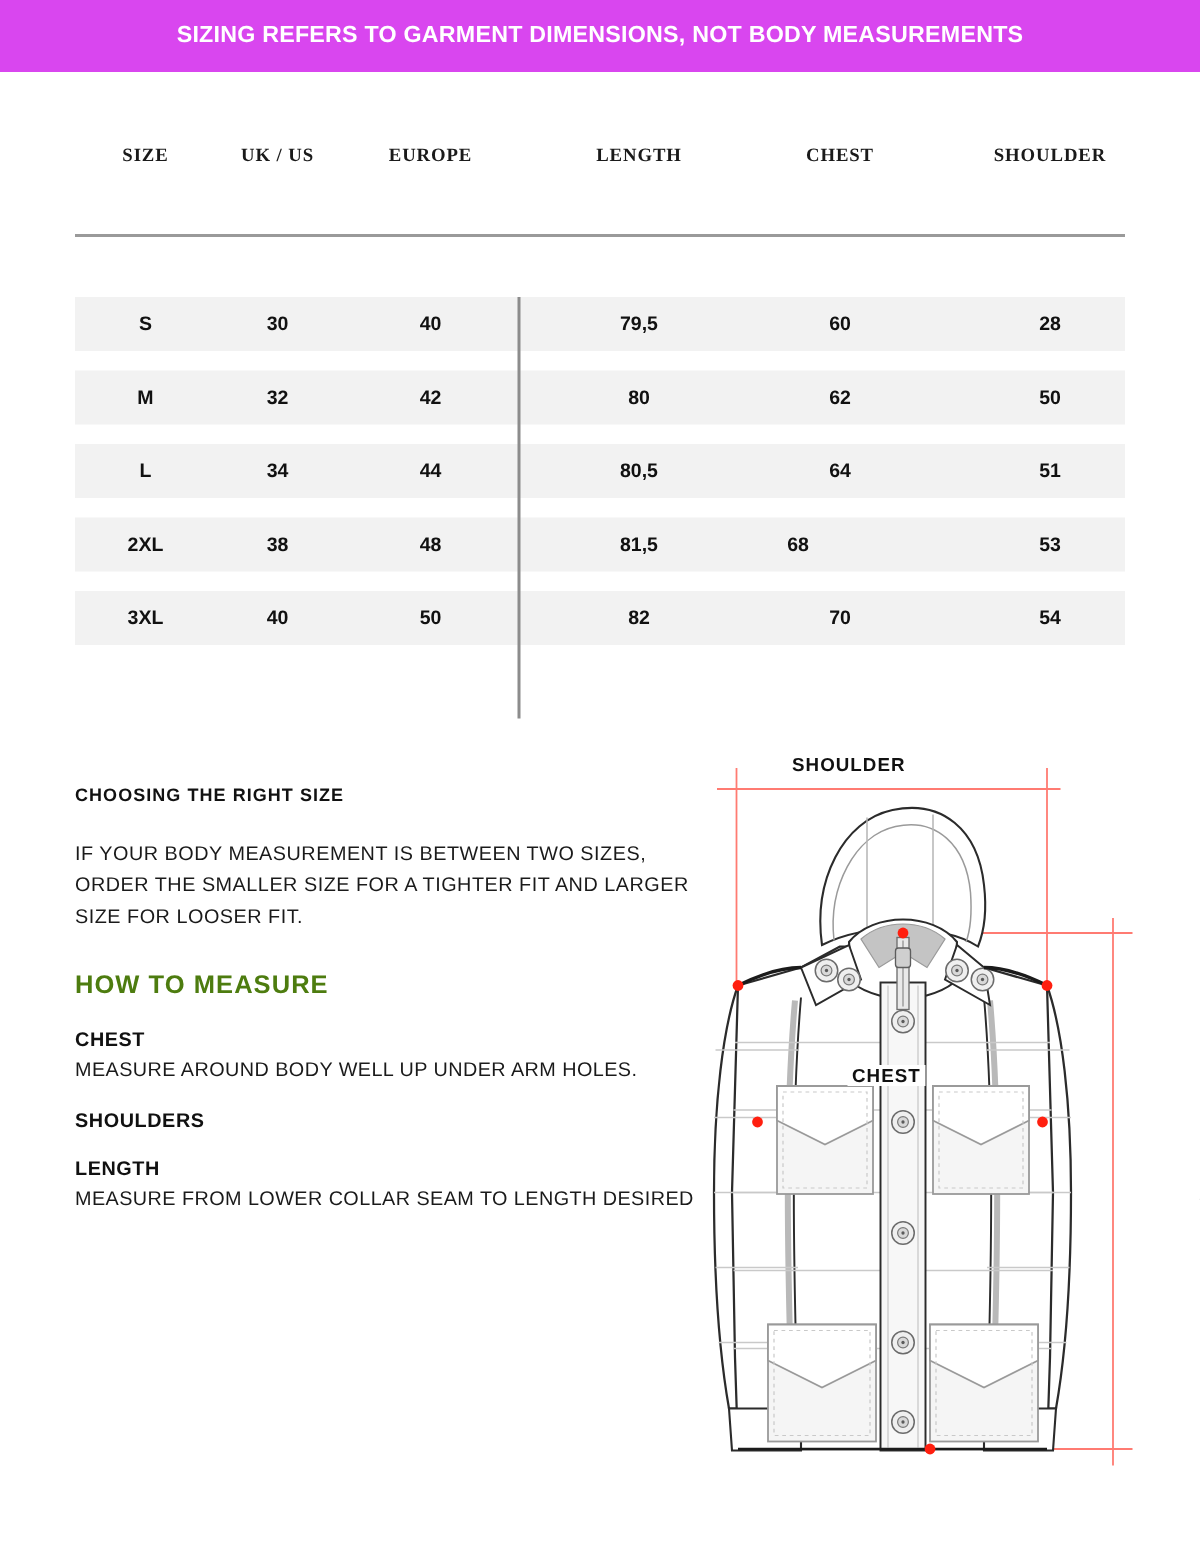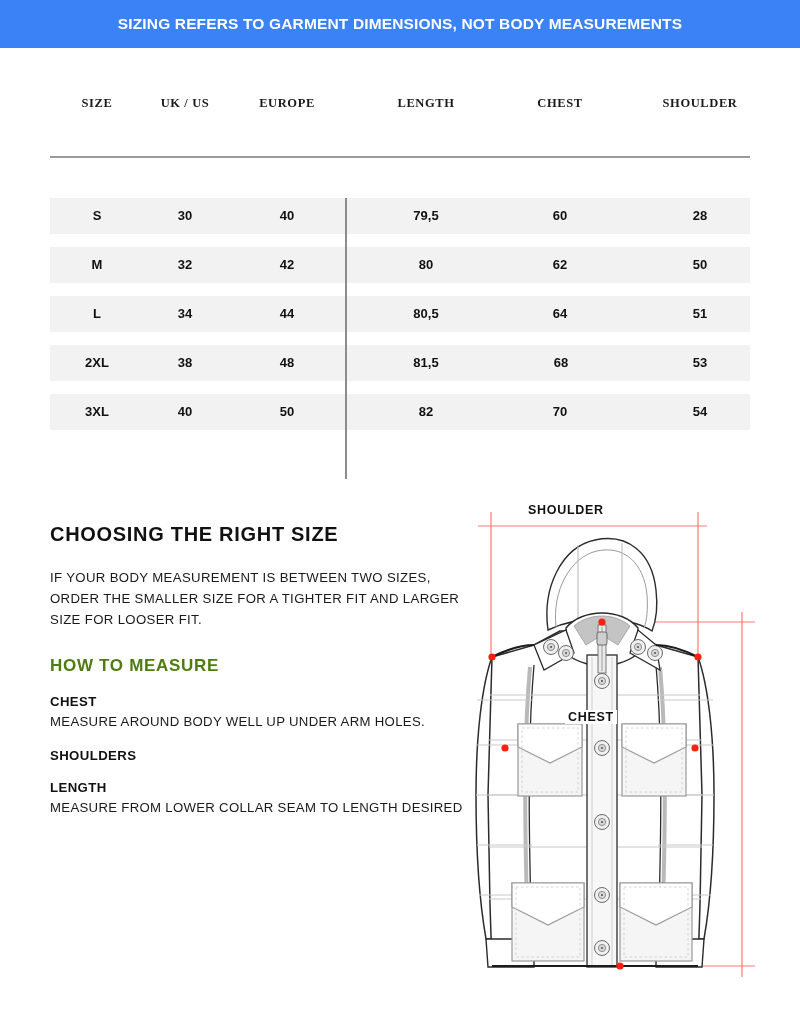--- a/index.html
+++ b/index.html
@@ -7,21 +7,21 @@
     width: 800px; height: 1032px;
     background: #ffffff;
     font-family: "Liberation Sans", sans-serif;
     overflow: hidden;
   }
   .page { position: relative; width: 800px; height: 1032px; }
 
   
   .titlebar {
     position: absolute; left: 0; top: 0; width: 800px; height: 48px;
-    background: #3b82f6;
+    background: #d946ef;
     display: flex; align-items: center; justify-content: center;
   }
   .titlebar-text {
     color: #ffffff; font-size: 15.5px; font-weight: bold;
     letter-spacing: 0.15px; white-space: nowrap;
   }
 
   
   .table-wrap { position: absolute; left: 50px; top: 88px; width: 700px; }
   .thead { position: relative; height: 40px; font-family: Liberation Serif, serif; }
@@ -46,21 +46,21 @@
     text-align: center; white-space: nowrap; transform: translateX(-50%);
   }
   .vdivider {
     position: absolute; left: 295px; top: 110px;
     width: 2px; height: 281px; background: #8c8c8c;
   }
 
   
   .info { position: absolute; left: 50px; top: 523px; width: 420px; }
   .h-big {
-    font-size: 20px; font-weight: bold; color: #111111;
+    font-size: 12px; font-weight: bold; color: #111111;
     letter-spacing: 0.7px; margin-bottom: 21px;
   }
   .para {
     font-size: 13.2px; color: #1a1a1a; letter-spacing: 0.35px;
     line-height: 21px; margin-bottom: 26px;
   }
   .h-big2 {
     font-size: 17px; font-weight: bold; color: #4d7c0f;
     letter-spacing: 0.7px; margin-bottom: 18px;
   }
@@ -130,21 +130,21 @@
           <div class="td" style="left: 237px;">44</div>
           <div class="td" style="left: 376px;">80,5</div>
           <div class="td" style="left: 510px;">64</div>
           <div class="td" style="left: 650px;">51</div>
         </div>
         <div class="trow">
           <div class="td" style="left: 47px;">2XL</div>
           <div class="td" style="left: 135px;">38</div>
           <div class="td" style="left: 237px;">48</div>
           <div class="td" style="left: 376px;">81,5</div>
-          <div class="td" style="left: 511px;">68</div>
+          <div class="td" style="left: 482px;">68</div>
           <div class="td" style="left: 650px;">53</div>
         </div>
         <div class="trow">
           <div class="td" style="left: 47px;">3XL</div>
           <div class="td" style="left: 135px;">40</div>
           <div class="td" style="left: 237px;">50</div>
           <div class="td" style="left: 376px;">82</div>
           <div class="td" style="left: 510px;">70</div>
           <div class="td" style="left: 650px;">54</div>
         </div>

